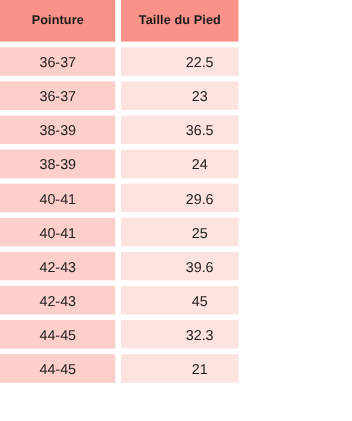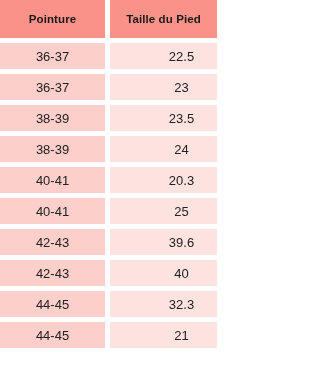--- a/index.html
+++ b/index.html
@@ -90,46 +90,46 @@
       <td class="cell-taille">22.5</td>
     </tr>
     <tr>
       <td class="cell-pointure">36-37</td>
       <td class="spacer-cell"></td>
       <td class="cell-taille">23</td>
     </tr>
     <tr>
       <td class="cell-pointure">38-39</td>
       <td class="spacer-cell"></td>
-      <td class="cell-taille">23.5</td>
+      <td class="cell-taille">36.5</td>
     </tr>
     <tr>
       <td class="cell-pointure">38-39</td>
       <td class="spacer-cell"></td>
       <td class="cell-taille">24</td>
     </tr>
     <tr>
       <td class="cell-pointure">40-41</td>
       <td class="spacer-cell"></td>
-      <td class="cell-taille">20.3</td>
+      <td class="cell-taille">29.6</td>
     </tr>
     <tr>
       <td class="cell-pointure">40-41</td>
       <td class="spacer-cell"></td>
       <td class="cell-taille">25</td>
     </tr>
     <tr>
       <td class="cell-pointure">42-43</td>
       <td class="spacer-cell"></td>
       <td class="cell-taille">39.6</td>
     </tr>
     <tr>
       <td class="cell-pointure">42-43</td>
       <td class="spacer-cell"></td>
-      <td class="cell-taille">40</td>
+      <td class="cell-taille">45</td>
     </tr>
     <tr>
       <td class="cell-pointure">44-45</td>
       <td class="spacer-cell"></td>
       <td class="cell-taille">32.3</td>
     </tr>
     <tr>
       <td class="cell-pointure">44-45</td>
       <td class="spacer-cell"></td>
       <td class="cell-taille">21</td>

